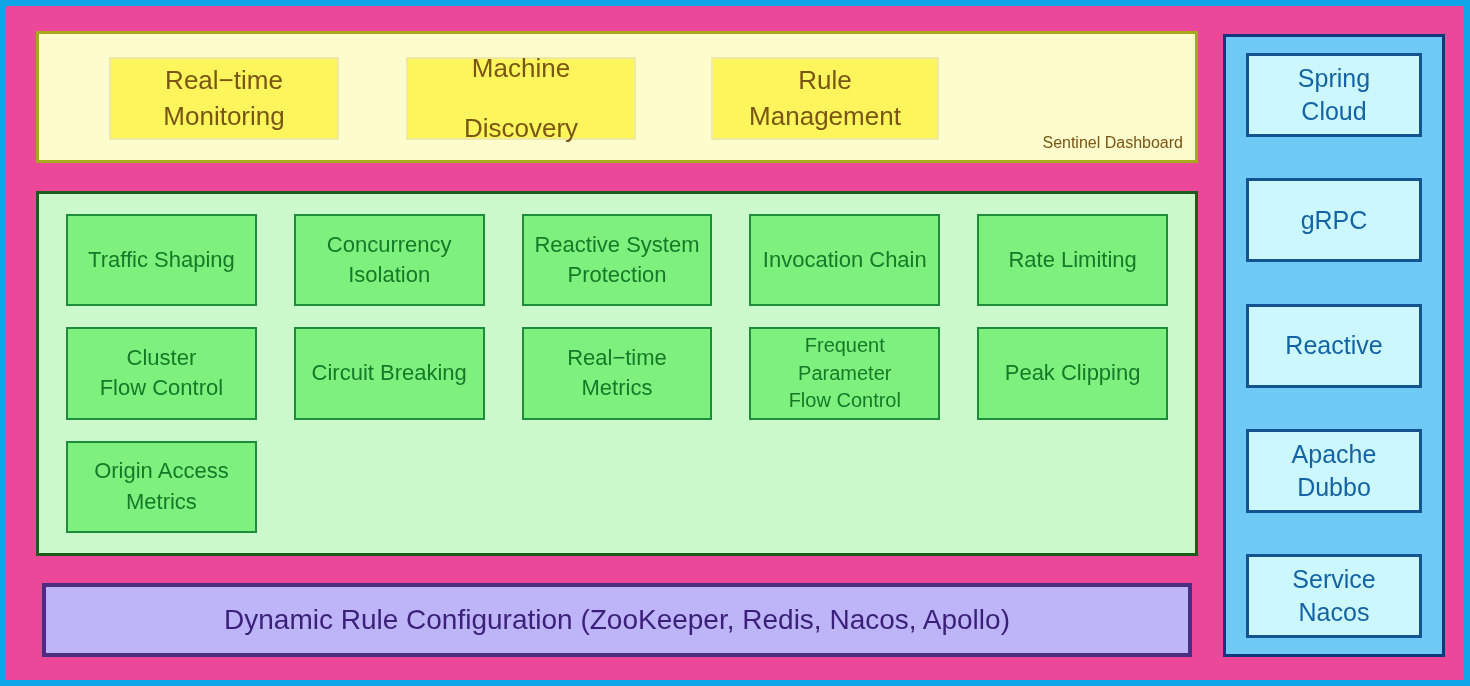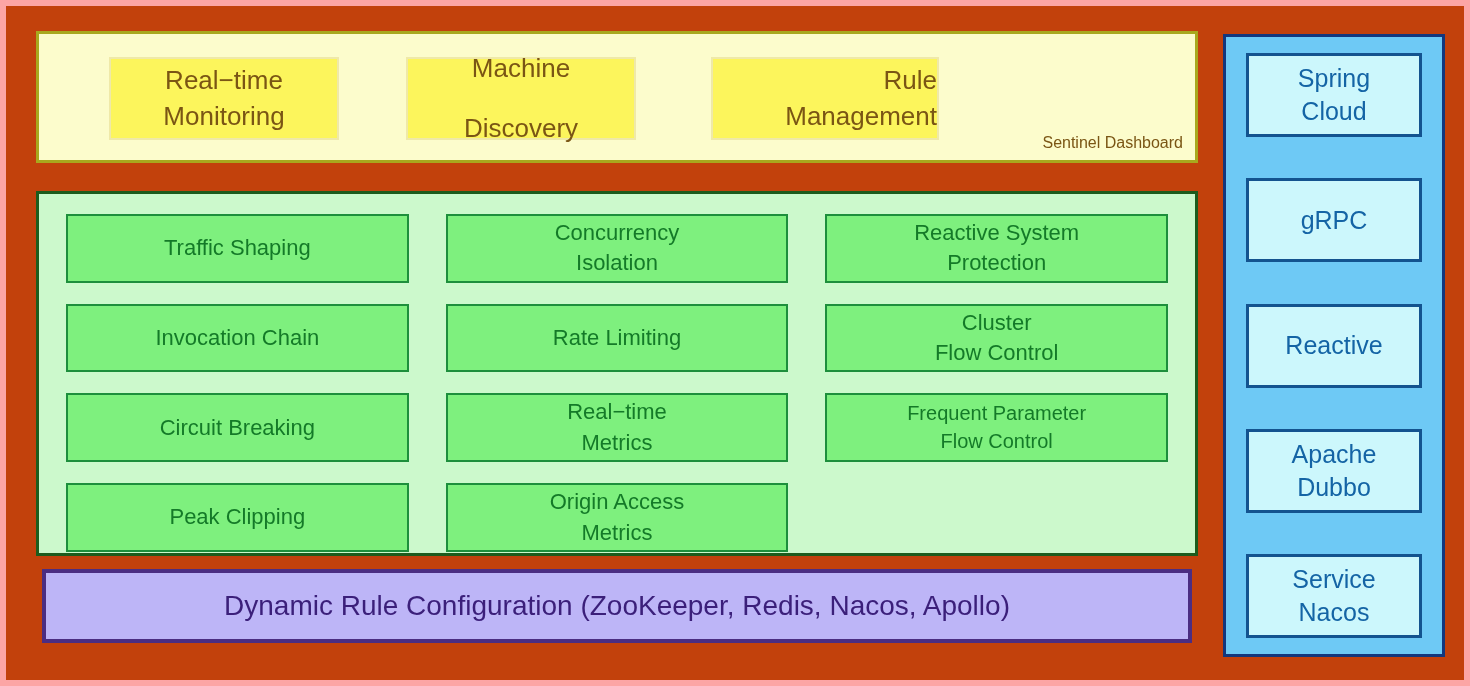--- a/index.html
+++ b/index.html
@@ -8,23 +8,23 @@
     padding: 0;
     background: #ffffff;
   }
   body {
     font-family: "Liberation Sans", sans-serif;
   }
   #canvas {
     position: relative;
     width: 1470px;
     height: 686px;
-    background: #c2410c;
-    box-sizing: border-box;
-    border: 6px solid #fca5a5;
+    background: #ec4899;
+    box-sizing: border-box;
+    border: 6px solid #0ea5e9;
     overflow: hidden;
   }
 
   
   #left-column {
     position: absolute;
     left: 30px;
     top: 25px;
     width: 1162px;
     height: 632px;
@@ -52,21 +52,21 @@
     flex-direction: column;
     align-items: center;
     justify-content: center;
     color: #7a5514;
     font-size: 26px;
     line-height: 1.38;
     text-align: center;
   }
   #dash-box-0 { left: 70px;  width: 230px; }
   #dash-box-1 { left: 367px; width: 230px; gap: 24px; }
-  #dash-box-2 { left: 672px; width: 228px; align-items: flex-end; }
+  #dash-box-2 { left: 672px; width: 228px; }
   #dashboard-caption {
     position: absolute;
     right: 12px;
     bottom: 8px;
     font-size: 16px;
     color: #7a5514;
     white-space: nowrap;
   }
 
   
@@ -76,21 +76,21 @@
     top: 160px;
     width: 1162px;
     height: 365px;
     background: #ccf9cc;
     border: 3px solid #1d5c1d;
     box-sizing: border-box;
     padding: 20px 27px;
   }
   #core-grid {
     display: grid;
-    grid-template-columns: repeat(3, 1fr);
+    grid-template-columns: repeat(5, 1fr);
     grid-template-rows: repeat(3, 1fr);
     column-gap: 37px;
     row-gap: 21px;
     width: 100%;
     height: 100%;
   }
   .core-box {
     background: #7ef07e;
     border: 2px solid #1d8f3c;
     box-sizing: border-box;
@@ -103,21 +103,21 @@
     line-height: 1.38;
     text-align: center;
     padding: 2px 6px;
   }
   .core-box.small { font-size: 20px; }
 
   
   #config-bar {
     position: absolute;
     left: 6px;
-    top: 538px;
+    top: 552px;
     width: 1150px;
     height: 74px;
     background: #bdb5f7;
     border: 4px solid #4b2d82;
     box-sizing: border-box;
     display: flex;
     align-items: center;
     justify-content: center;
     color: #3b1f7a;
     font-size: 28px;

